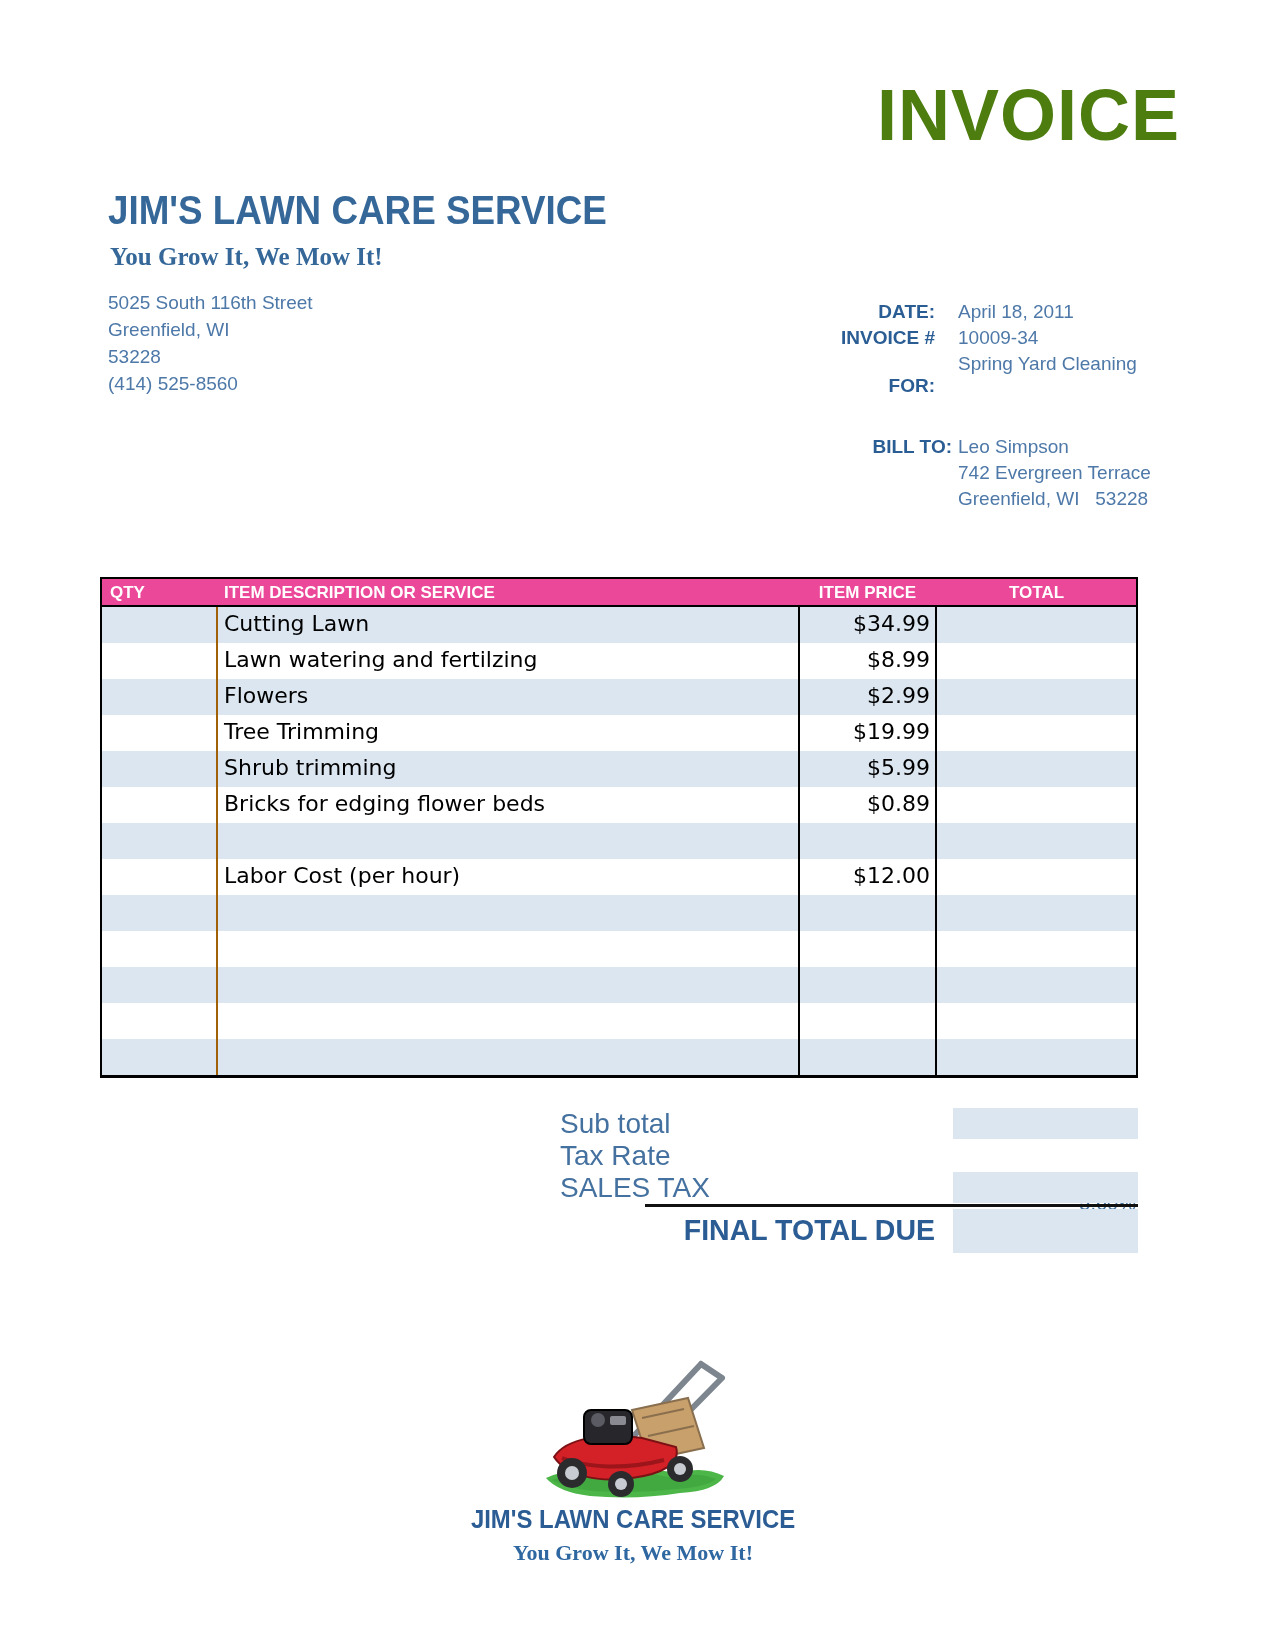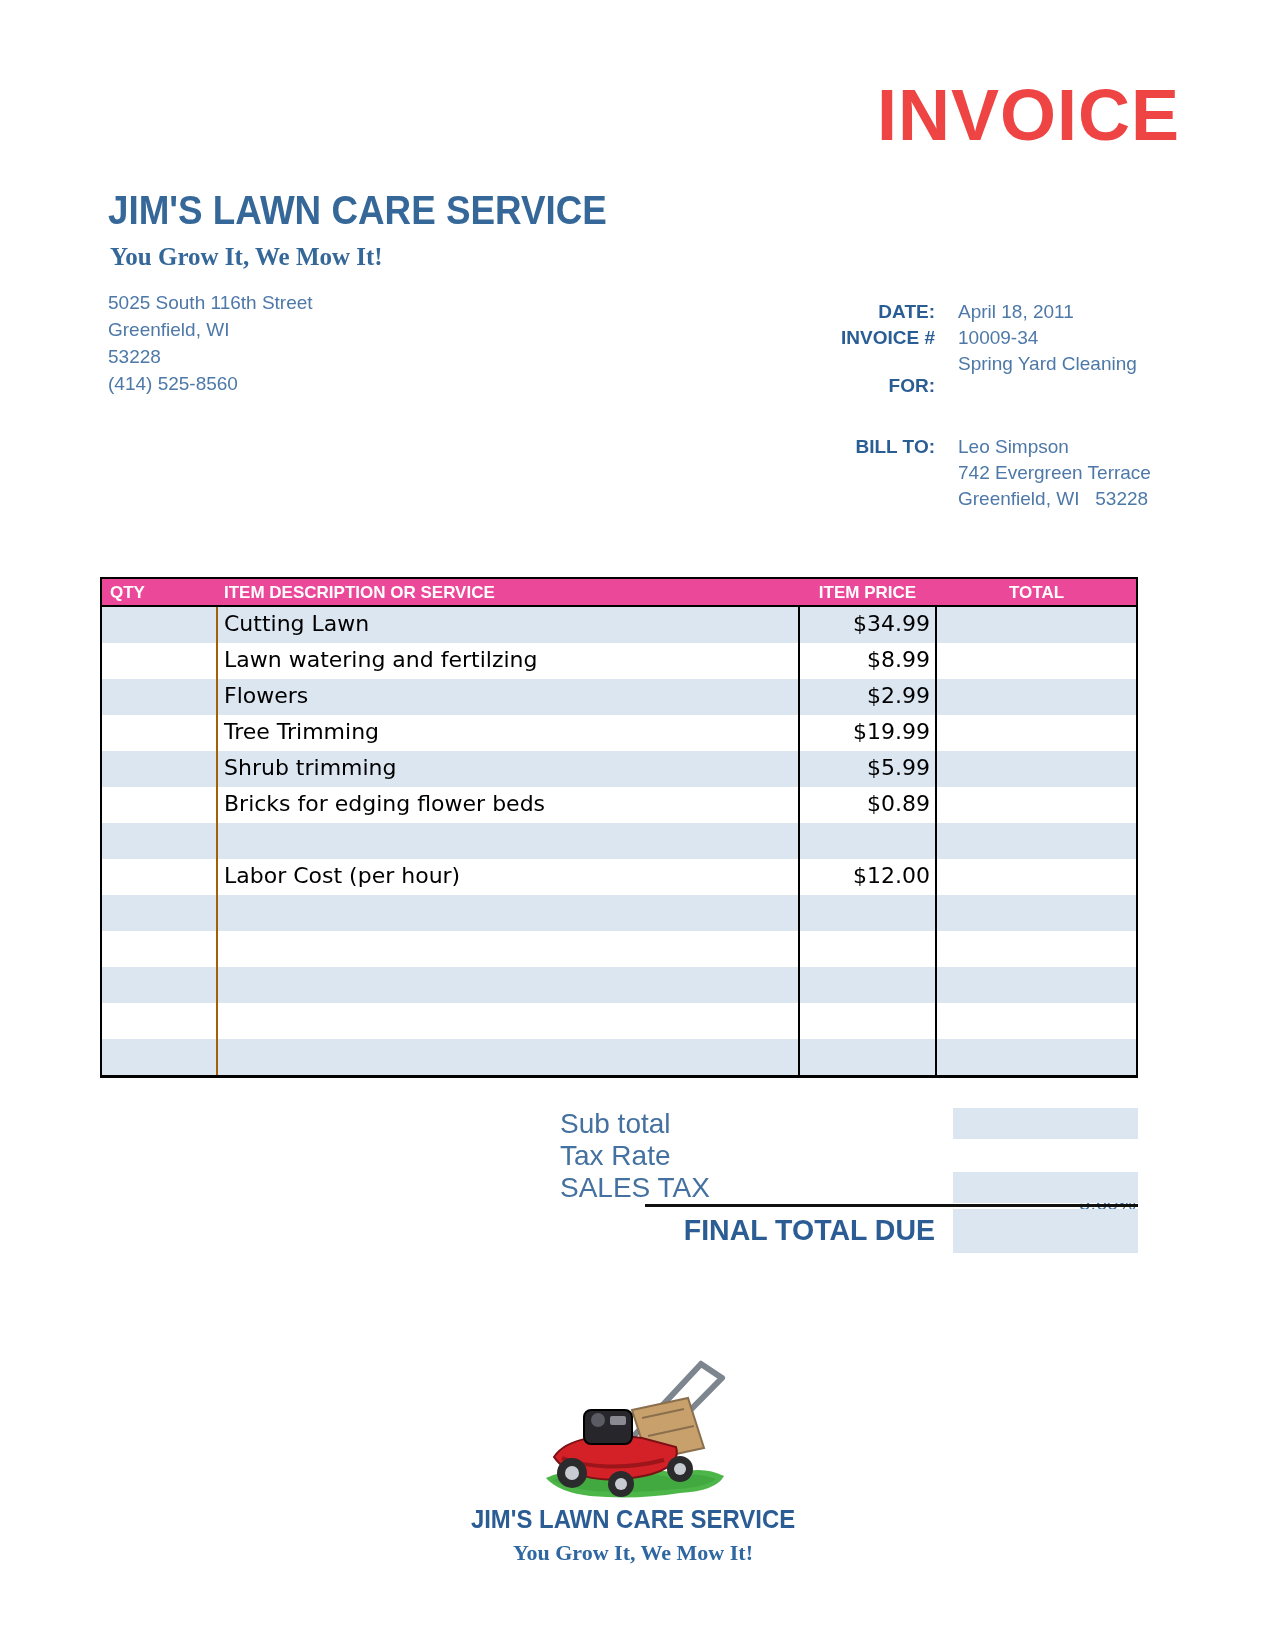--- a/index.html
+++ b/index.html
@@ -5,21 +5,21 @@
   * { margin:0; padding:0; box-sizing:border-box; }
   html,body { background:#ffffff; }
   .page {
     position:relative; width:1275px; height:1650px; background:#ffffff;
     font-family:"Liberation Sans", sans-serif; overflow:hidden;
   }
   
   .watermark {
     position:absolute; top:74px; right:95px;
     font-size:72px; font-weight:800; letter-spacing:1px;
-    color:#ef4444; font-family:"Liberation Sans", sans-serif;
+    color:#4d7c0f; font-family:"Liberation Sans", sans-serif;
   }
   
   .company-name {
     position:absolute; left:108px; top:188px;
     font-size:40px; font-weight:700; color:#356899;
     transform:scaleX(0.92); transform-origin:left center; white-space:nowrap;
   }
   .tagline {
     position:absolute; left:110px; top:243px;
     font-family:"Liberation Serif", serif; font-weight:700;
@@ -91,21 +91,21 @@
 
   <div class="meta-label" style="left:695px; top:301px;">DATE:</div>
   <div class="meta-value" style="top:301px;">April 18, 2011</div>
 
   <div class="meta-label" style="left:695px; top:327px;">INVOICE #</div>
   <div class="meta-value" style="top:327px;">10009-34</div>
 
   <div class="meta-label" style="left:695px; top:353px;margin-top:22px;">FOR:</div>
   <div class="meta-value" style="top:353px;">Spring Yard Cleaning</div>
 
-  <div class="meta-label" style="left:695px; top:436px;">BILL TO:</div>
+  <div class="meta-label" style="left:712px; top:436px;">BILL TO:</div>
   <div class="meta-value" style="top:436px;">Leo Simpson</div>
   <div class="meta-value" style="top:462px;">742 Evergreen Terrace</div>
   <div class="meta-value" style="top:488px;">Greenfield, WI   53228</div>
 
   <div class="inv-table">
     <div class="thead">
       <div class="th th-qty">QTY</div>
       <div class="th th-desc">ITEM DESCRIPTION OR SERVICE</div>
       <div class="th th-price">ITEM PRICE</div>
       <div class="th th-total">TOTAL</div>

